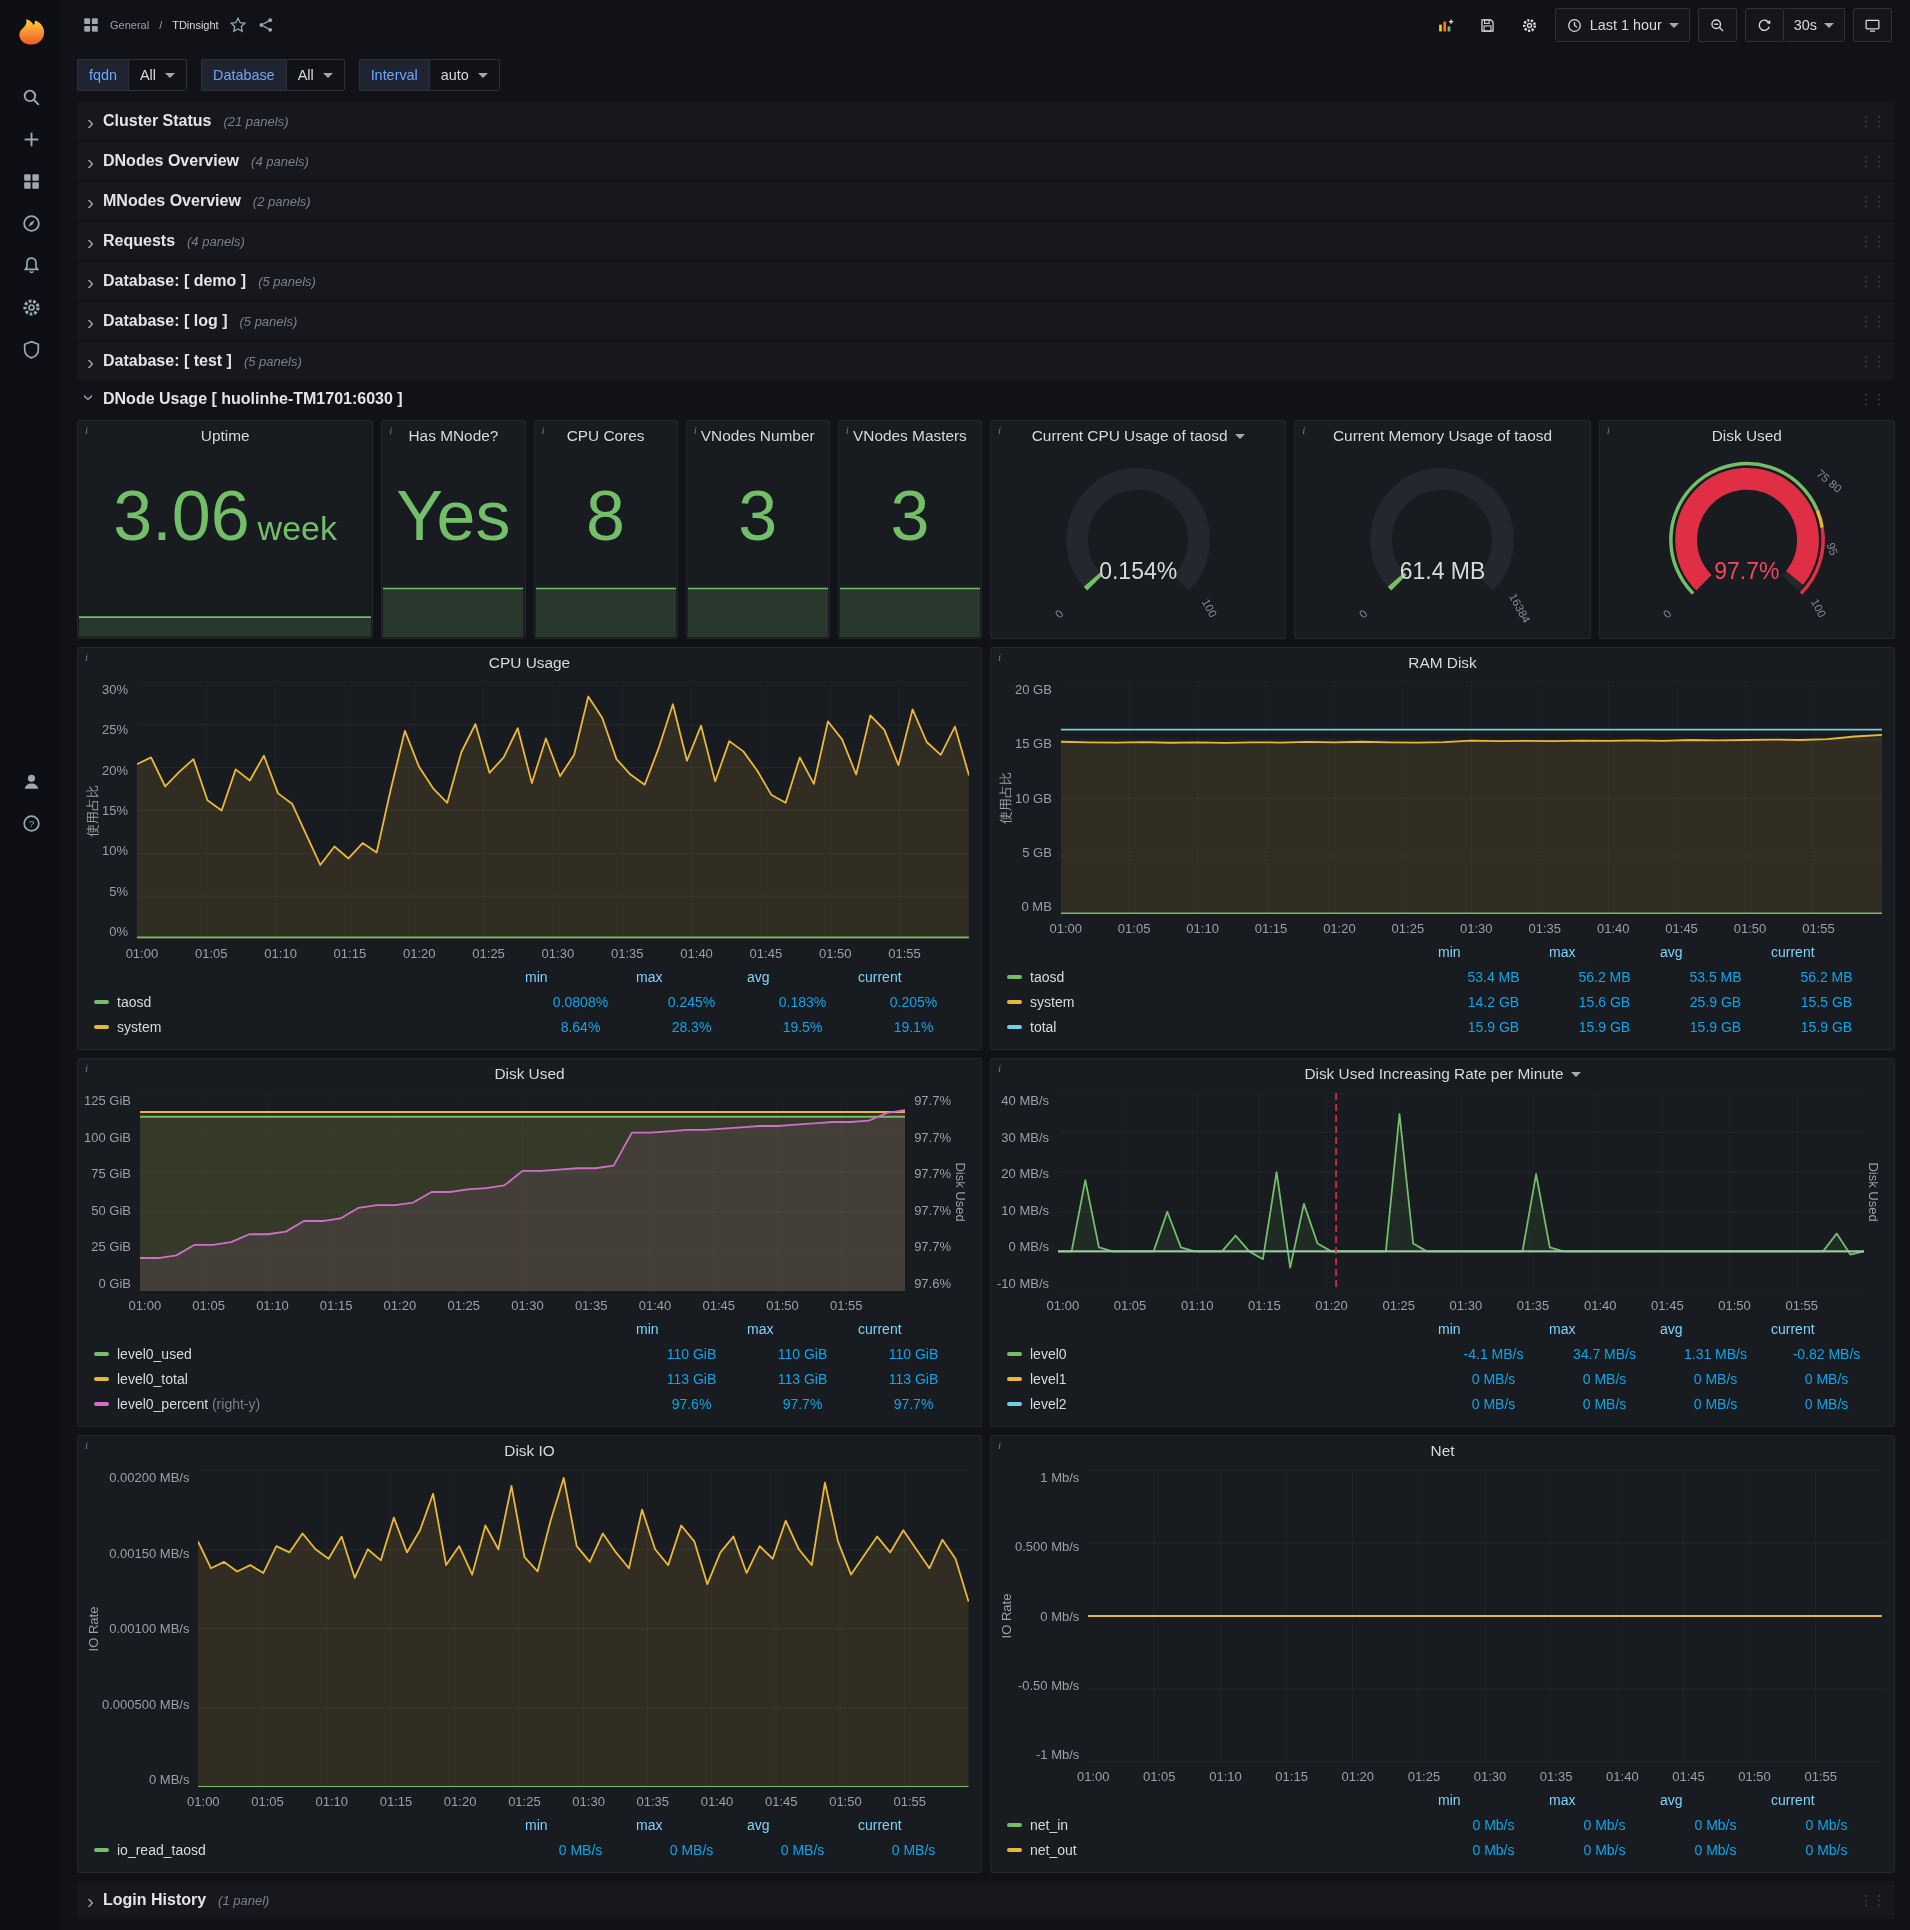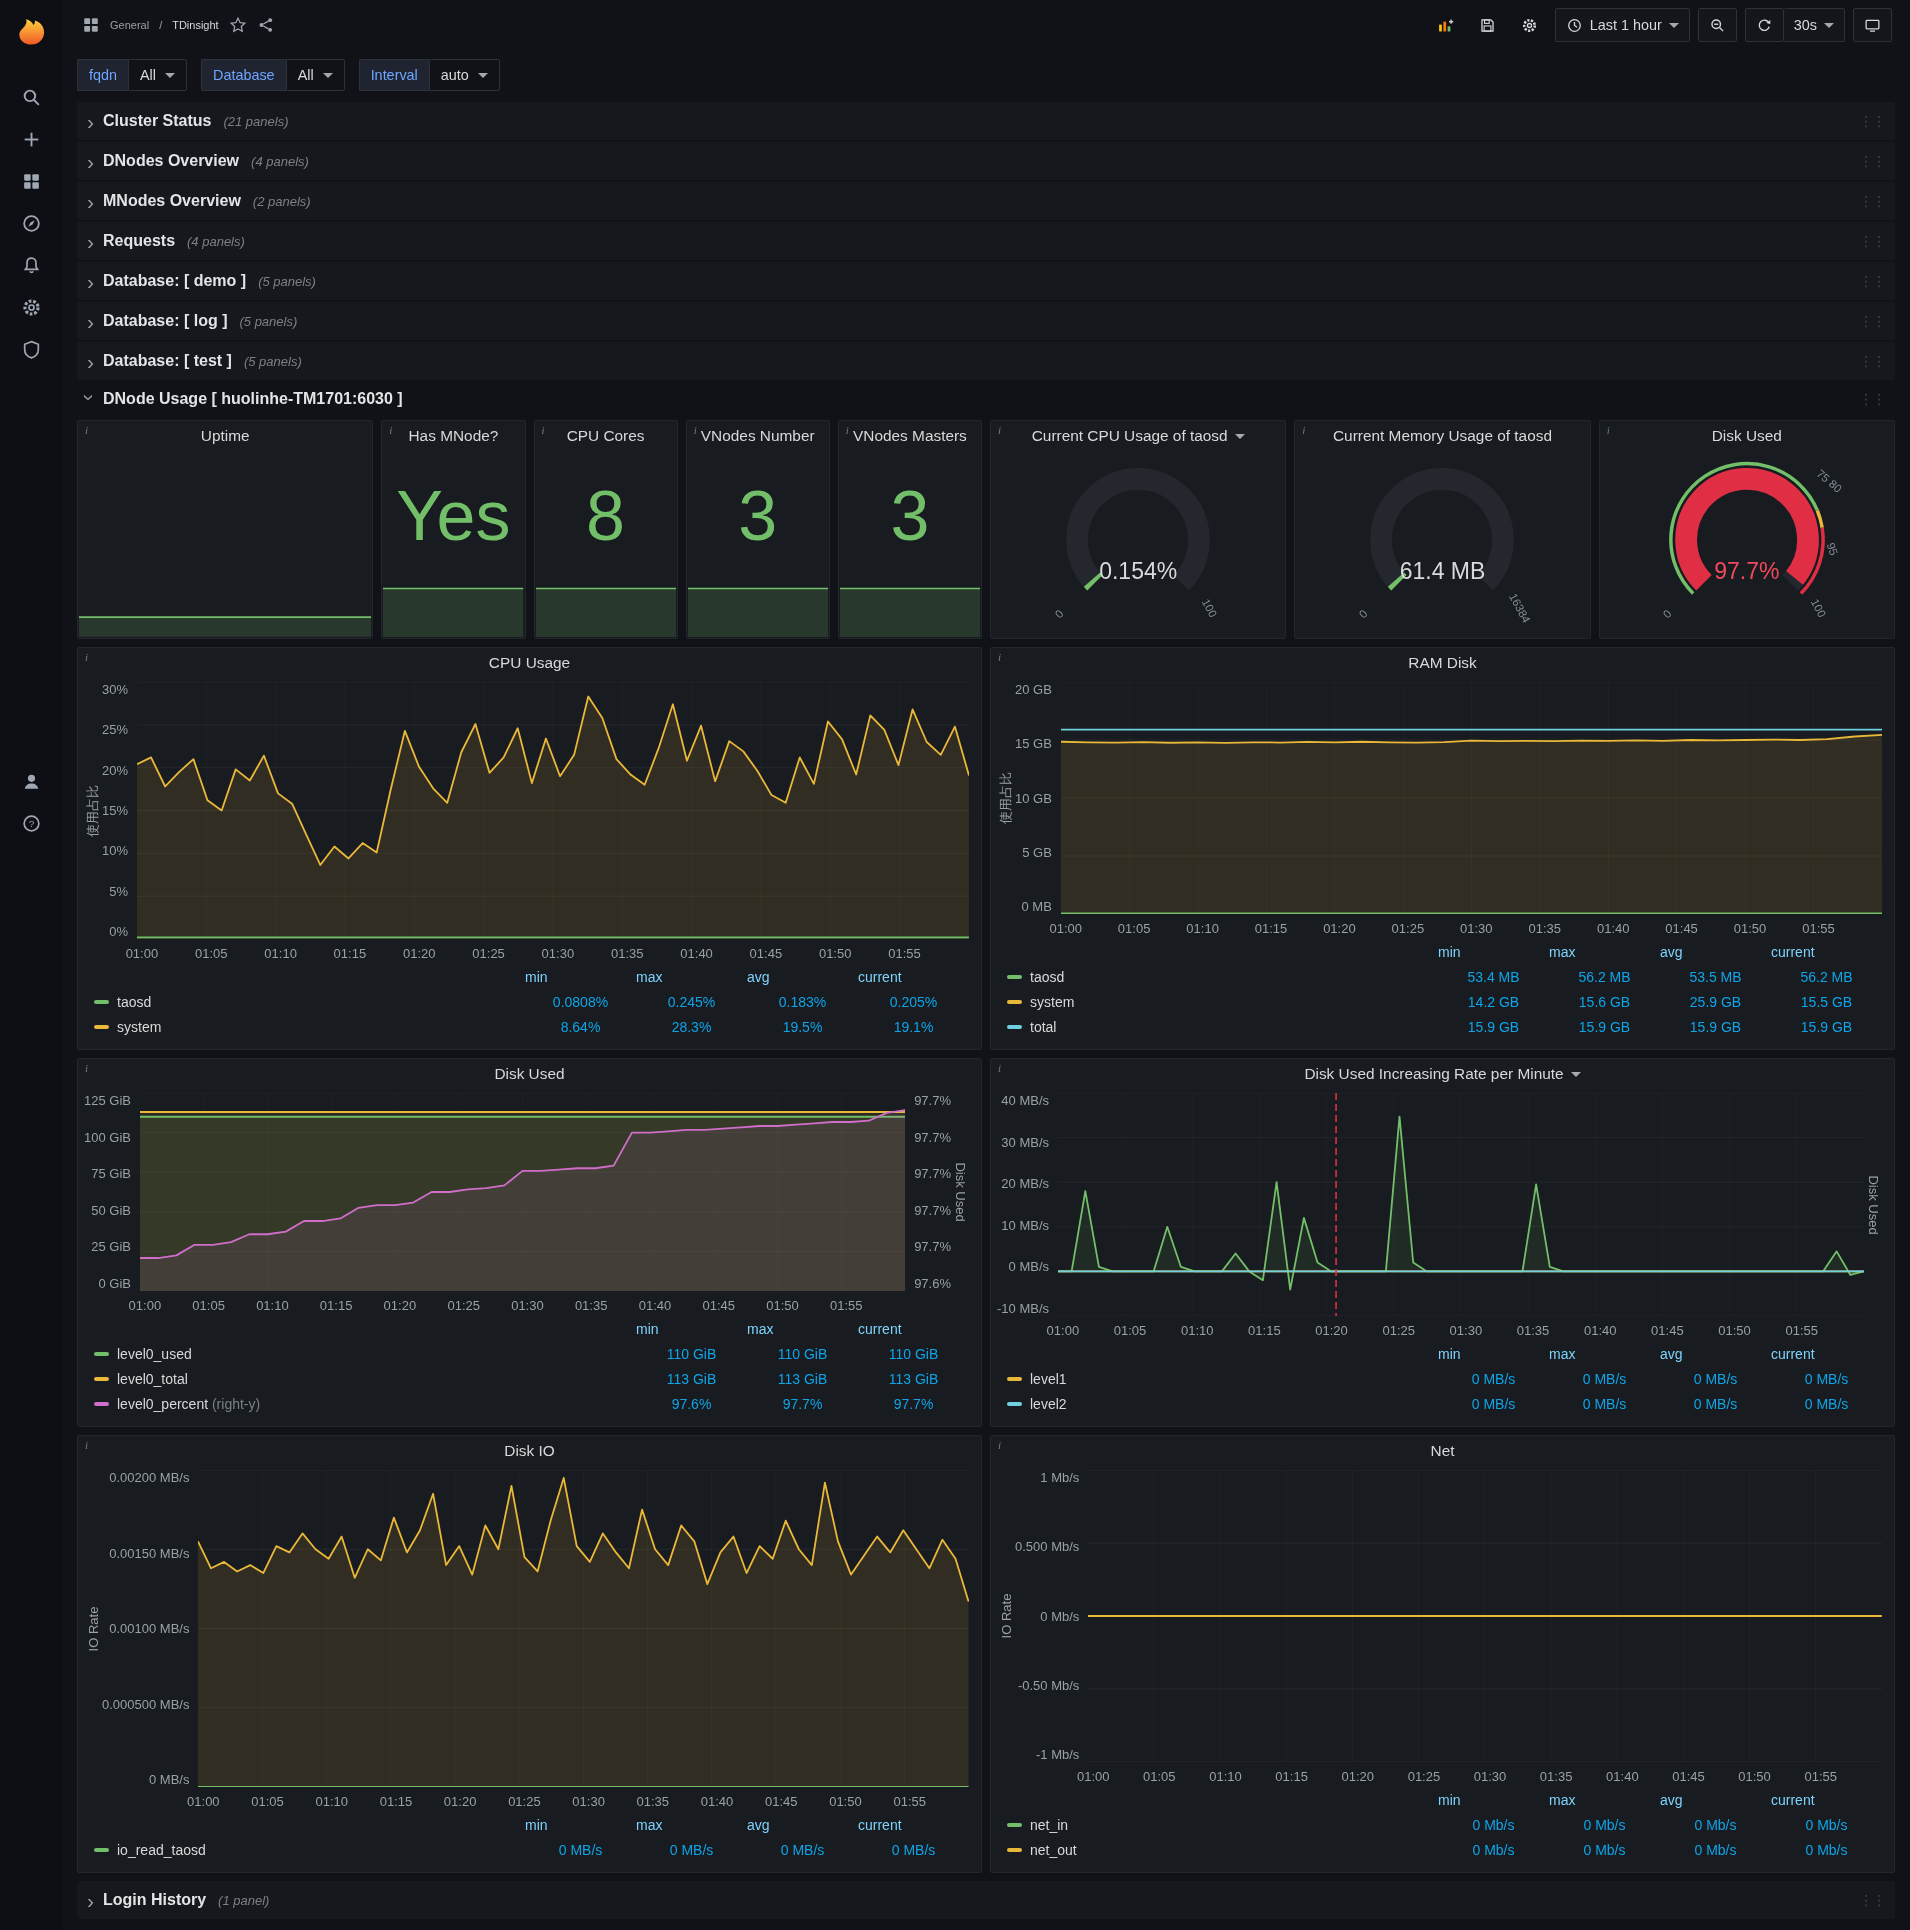--- a/index.html
+++ b/index.html
@@ -337,20 +337,21 @@
         <span class="rtitle">DNode Usage [ huolinhe-TM1701:6030 ]</span>
         <span class="drag">⋮⋮</span>
       </div>
 
       <div class="stat-grid" id="stat-grid">
           <section class="panel stat-panel w4">
             <header class="phead">
   <span class="pinfo">i</span>
   <span class="ptitle">Uptime</span>
             </header>
+            <div class="statbody"><span class="stat-big">3.06</span><span class="stat-suffix">week</span></div>
      <div class="spark" style="height:10%">
        <svg viewBox="0 0 100 30" preserveAspectRatio="none">
                 <rect x="0" y="3" width="100" height="27" fill="rgba(115,191,105,0.18)"></rect>
                 <line x1="0" y1="3" x2="100" y2="3" stroke="#73bf69" stroke-width="1.6" vector-effect="non-scaling-stroke"></line>
               </svg>
             </div>
           </section>
           <section class="panel stat-panel w2">
             <header class="phead">
   <span class="pinfo">i</span>
@@ -790,20 +791,27 @@
     </div>
     <div class="legend">
               <div class="lrow" style="grid-template-columns:1fr repeat(4,111px)">
                 <span></span>
                 <span class="lcol">min</span>
                 <span class="lcol">max</span>
                 <span class="lcol">avg</span>
                 <span class="lcol">current</span>
               </div>
               <div class="lrow" style="grid-template-columns:1fr repeat(4,111px)">
+      <span class="lname"><i class="mark" style="background:#73bf69"></i>level0</span>
+      <span class="lval">-4.1 MB/s</span>
+                <span class="lval">34.7 MB/s</span>
+                <span class="lval">1.31 MB/s</span>
+                <span class="lval">-0.82 MB/s</span>
+              </div>
+              <div class="lrow" style="grid-template-columns:1fr repeat(4,111px)">
       <span class="lname"><i class="mark" style="background:#eab839"></i>level1</span>
       <span class="lval">0 MB/s</span>
                 <span class="lval">0 MB/s</span>
                 <span class="lval">0 MB/s</span>
                 <span class="lval">0 MB/s</span>
               </div>
               <div class="lrow" style="grid-template-columns:1fr repeat(4,111px)">
       <span class="lname"><i class="mark" style="background:#6ed0e0"></i>level2</span>
       <span class="lval">0 MB/s</span>
                 <span class="lval">0 MB/s</span>

